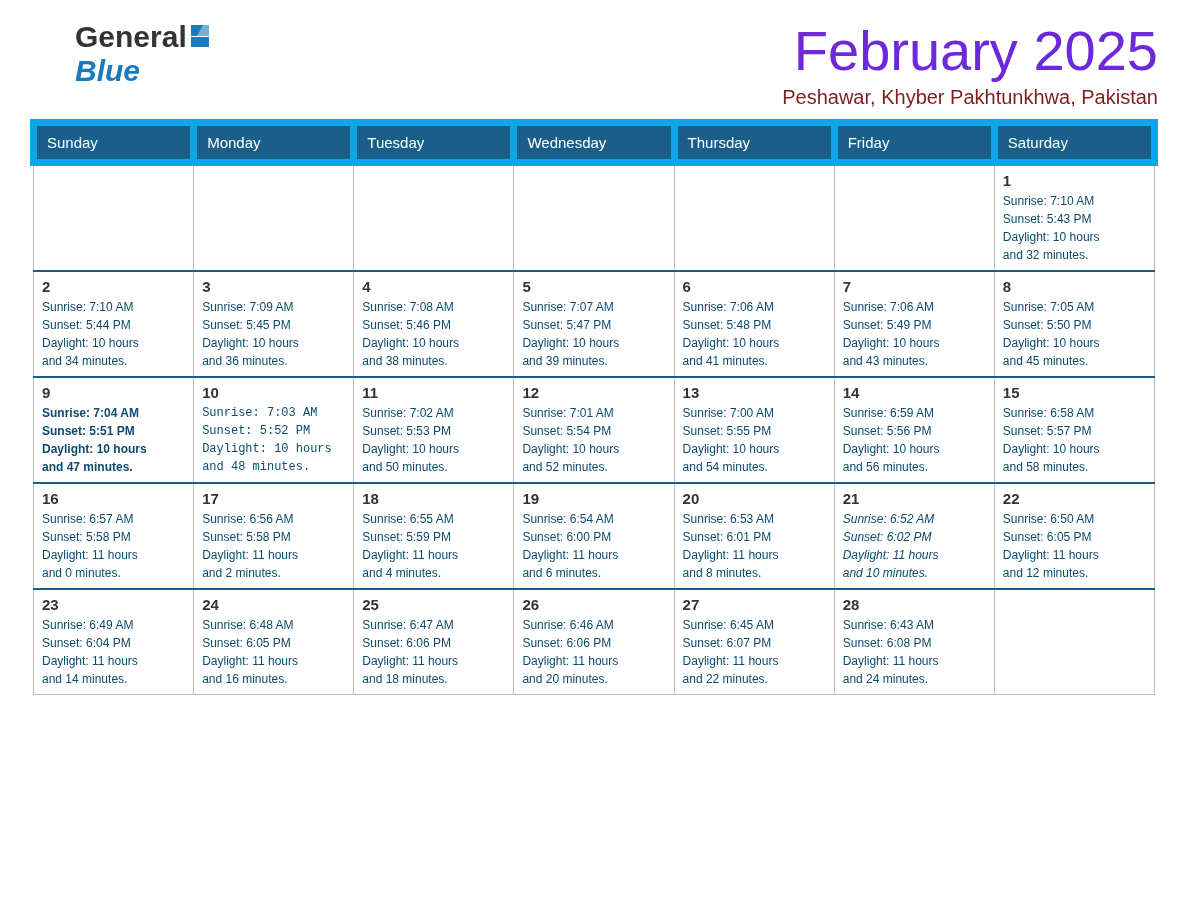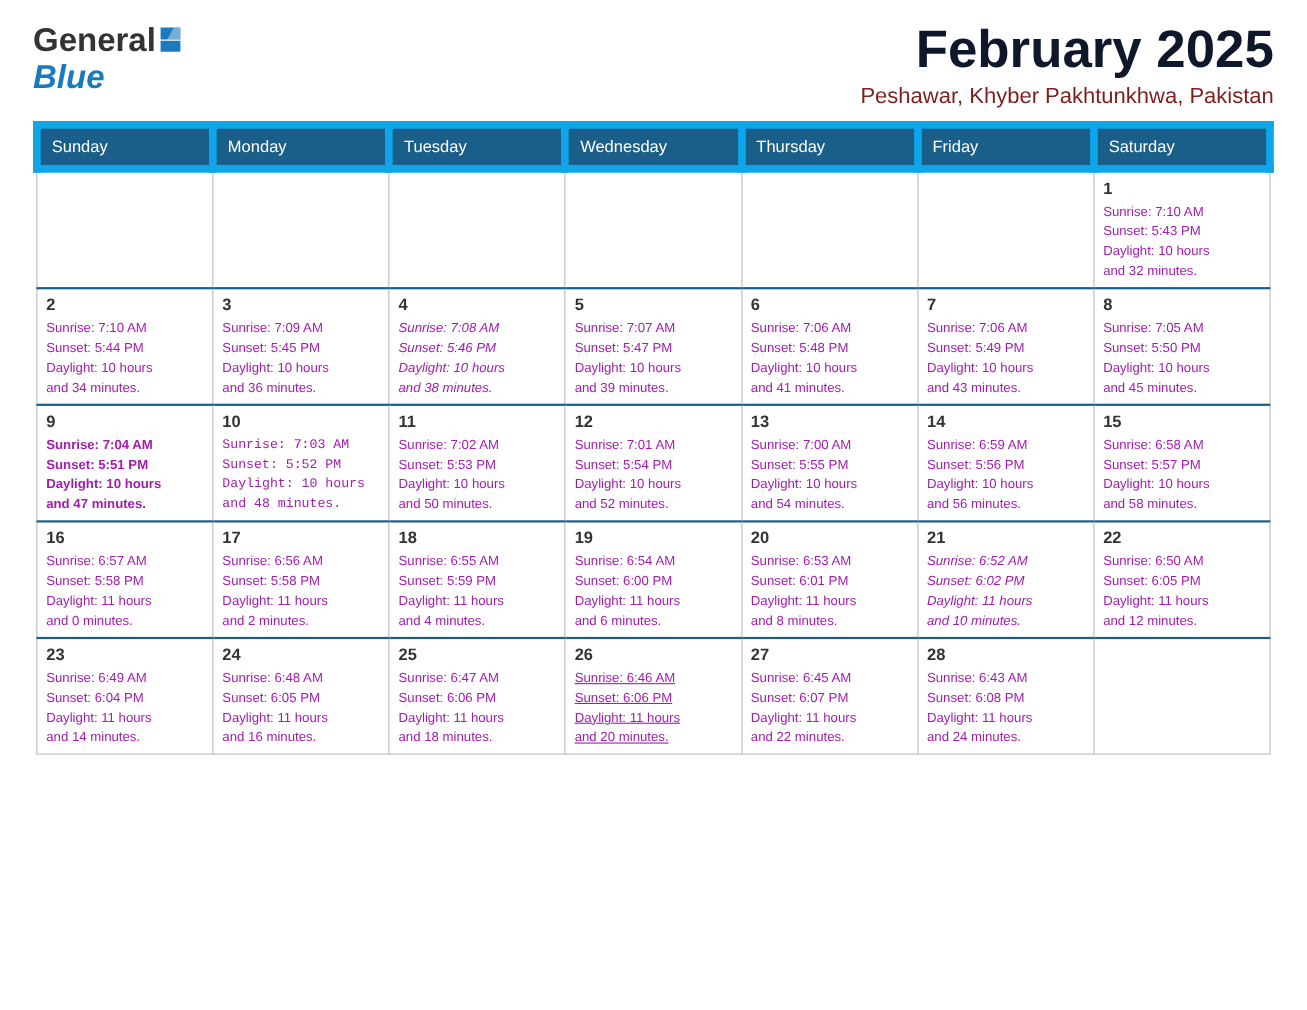--- a/index.html
+++ b/index.html
@@ -9,33 +9,34 @@
       color: #333;
       width: 1188px;
       min-height: 918px;
       padding: 20px 30px;
     }
     .header {
       display: flex;
       justify-content: space-between;
       align-items: flex-start;
       margin-bottom: 10px;
+      margin-left: 45px;
     }
     .logo {
       display: flex;
       flex-direction: column;
       align-items: flex-start;
     }
     .title-block {
       text-align: right;
     }
     .month-title {
-      font-size: 48px;
-      font-weight: 700;
-      color: #0f172a;
+      font-size: 56px;
+      font-weight: 400;
+      color: #6d28d9;
       line-height: 1.1;
     }
     .location {
       font-size: 20px;
       color: #7f1d1d;
       margin-top: 4px;
     }
     .calendar {
       width: 100%;
       border-collapse: collapse;
@@ -67,21 +68,21 @@
       border-top: 2px solid #1a5f8a;
     }
     .day-num {
       font-size: 15px;
       font-weight: bold;
       margin-bottom: 3px;
       display: block;
     }
     .day-info {
       font-size: 12px;
-      color: #a21caf;
+      color: #0c4a6e;
       line-height: 1.5;
     }
     .empty-cell {
       background: #f9f9f9;
     }
     
     .logo-wrap {
       display: flex;
       align-items: center;
       gap: 0;
@@ -157,21 +158,21 @@
         </td>
         <td>
           <span class="day-num">3</span>
           <div class="day-info" style="white-space: pre-line;">Sunrise: 7:09 AM
 Sunset: 5:45 PM
 Daylight: 10 hours
 and 36 minutes.</div>
         </td>
         <td>
           <span class="day-num">4</span>
-          <div class="day-info" style="white-space: pre-line; font-style: italic;">Sunrise: 7:08 AM
+          <div class="day-info" style="white-space: pre-line;">Sunrise: 7:08 AM
 Sunset: 5:46 PM
 Daylight: 10 hours
 and 38 minutes.</div>
         </td>
         <td>
           <span class="day-num">5</span>
           <div class="day-info" style="white-space: pre-line;">Sunrise: 7:07 AM
 Sunset: 5:47 PM
 Daylight: 10 hours
 and 39 minutes.</div>
@@ -317,21 +318,21 @@
         </td>
         <td>
           <span class="day-num">25</span>
           <div class="day-info" style="white-space: pre-line;">Sunrise: 6:47 AM
 Sunset: 6:06 PM
 Daylight: 11 hours
 and 18 minutes.</div>
         </td>
         <td>
           <span class="day-num">26</span>
-          <div class="day-info" style="white-space: pre-line; text-decoration: underline;">Sunrise: 6:46 AM
+          <div class="day-info" style="white-space: pre-line;">Sunrise: 6:46 AM
 Sunset: 6:06 PM
 Daylight: 11 hours
 and 20 minutes.</div>
         </td>
         <td>
           <span class="day-num">27</span>
           <div class="day-info" style="white-space: pre-line;">Sunrise: 6:45 AM
 Sunset: 6:07 PM
 Daylight: 11 hours
 and 22 minutes.</div>

